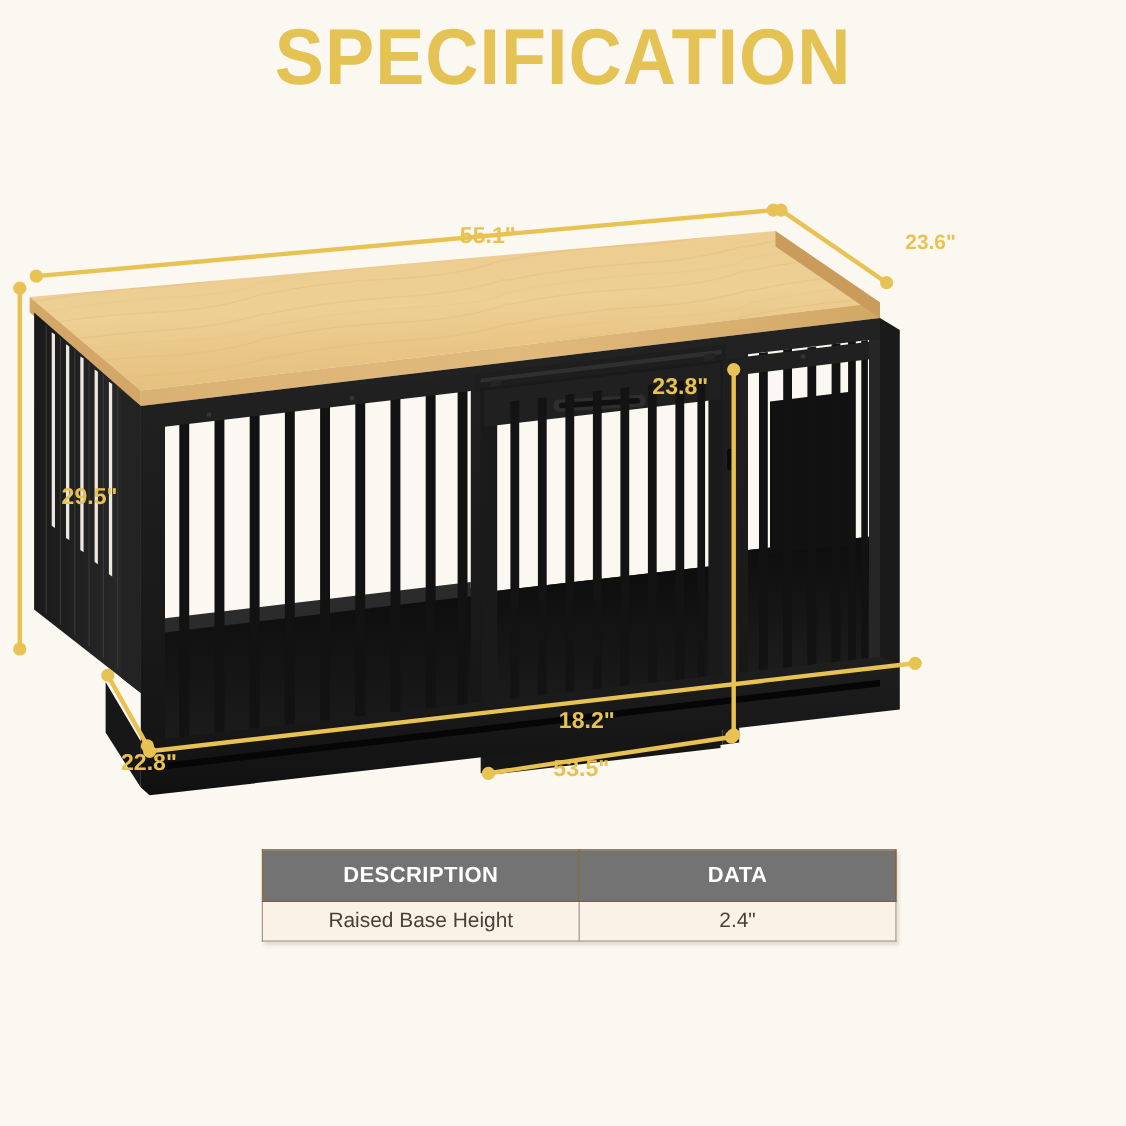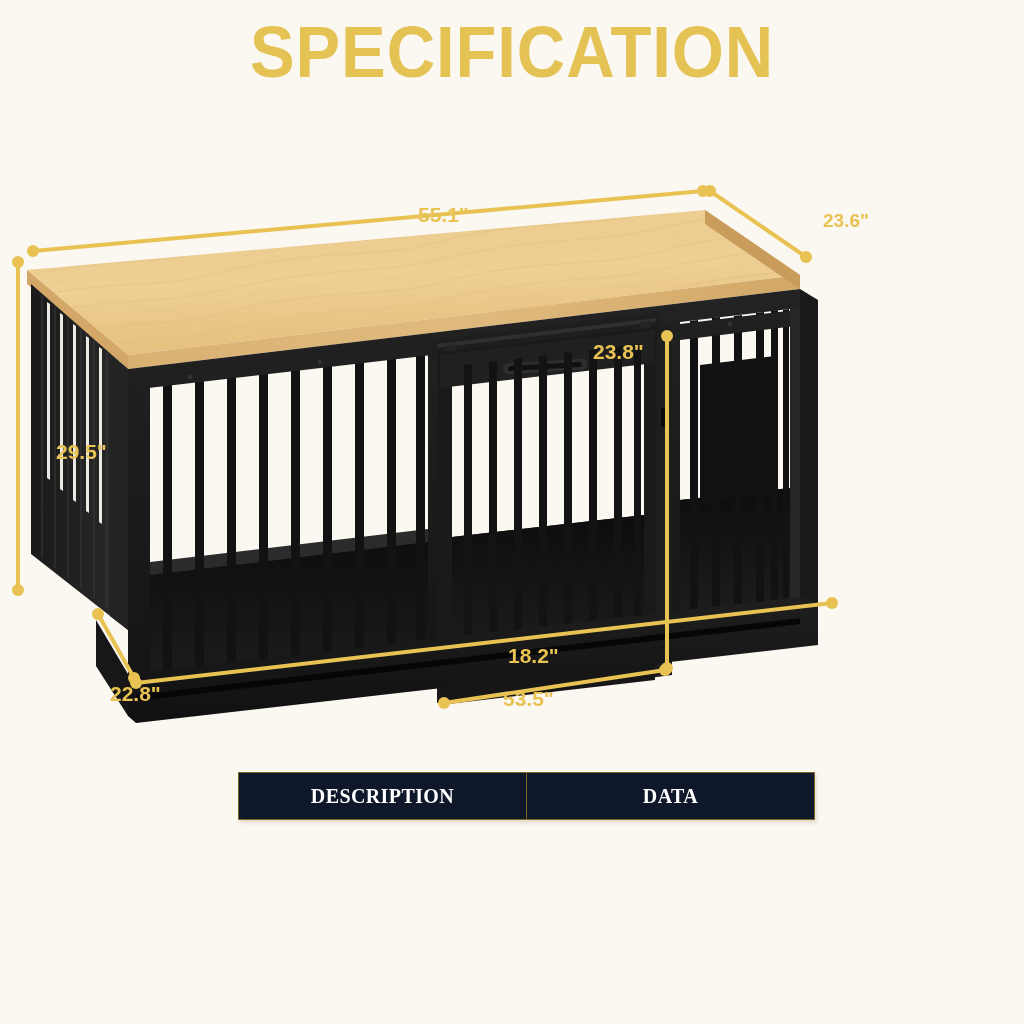--- a/index.html
+++ b/index.html
@@ -67,28 +67,27 @@
     border-spacing: 0;
     box-shadow: 2px 3px 3px rgba(120,100,70,0.18);
     background: #FAF3E9;
   }
   #spec-table th, #spec-table td {
     border: 1px solid #9A8F82;
     text-align: center;
     font-family: "Liberation Sans", sans-serif;
   }
   #spec-table thead th {
-    background: #0f172a;
+    background: #737373;
     color: #FFFFFF;
     font-size: 20px;
     font-weight: bold;
     letter-spacing: 0.4px;
     height: 44px;
     border-color: #7E6520;
-    font-family: Liberation Serif, serif;
   }
   #spec-table tbody td {
     background: #FAF2E7;
     color: #4A4036;
     font-size: 19px;
     height: 33px;
     font-weight: normal;
   }
   #spec-table col.c-desc { width: 50%; }
   #spec-table col.c-data { width: 50%; }
@@ -328,14 +327,18 @@
     <col class="c-desc">
     <col class="c-data">
   </colgroup>
   <thead>
     <tr>
       <th>DESCRIPTION</th>
       <th>DATA</th>
     </tr>
   </thead>
   <tbody>
+    <tr>
+      <td>Raised Base Height</td>
+      <td>2.4"</td>
+    </tr>
   </tbody>
 </table>
 
 </body></html>

